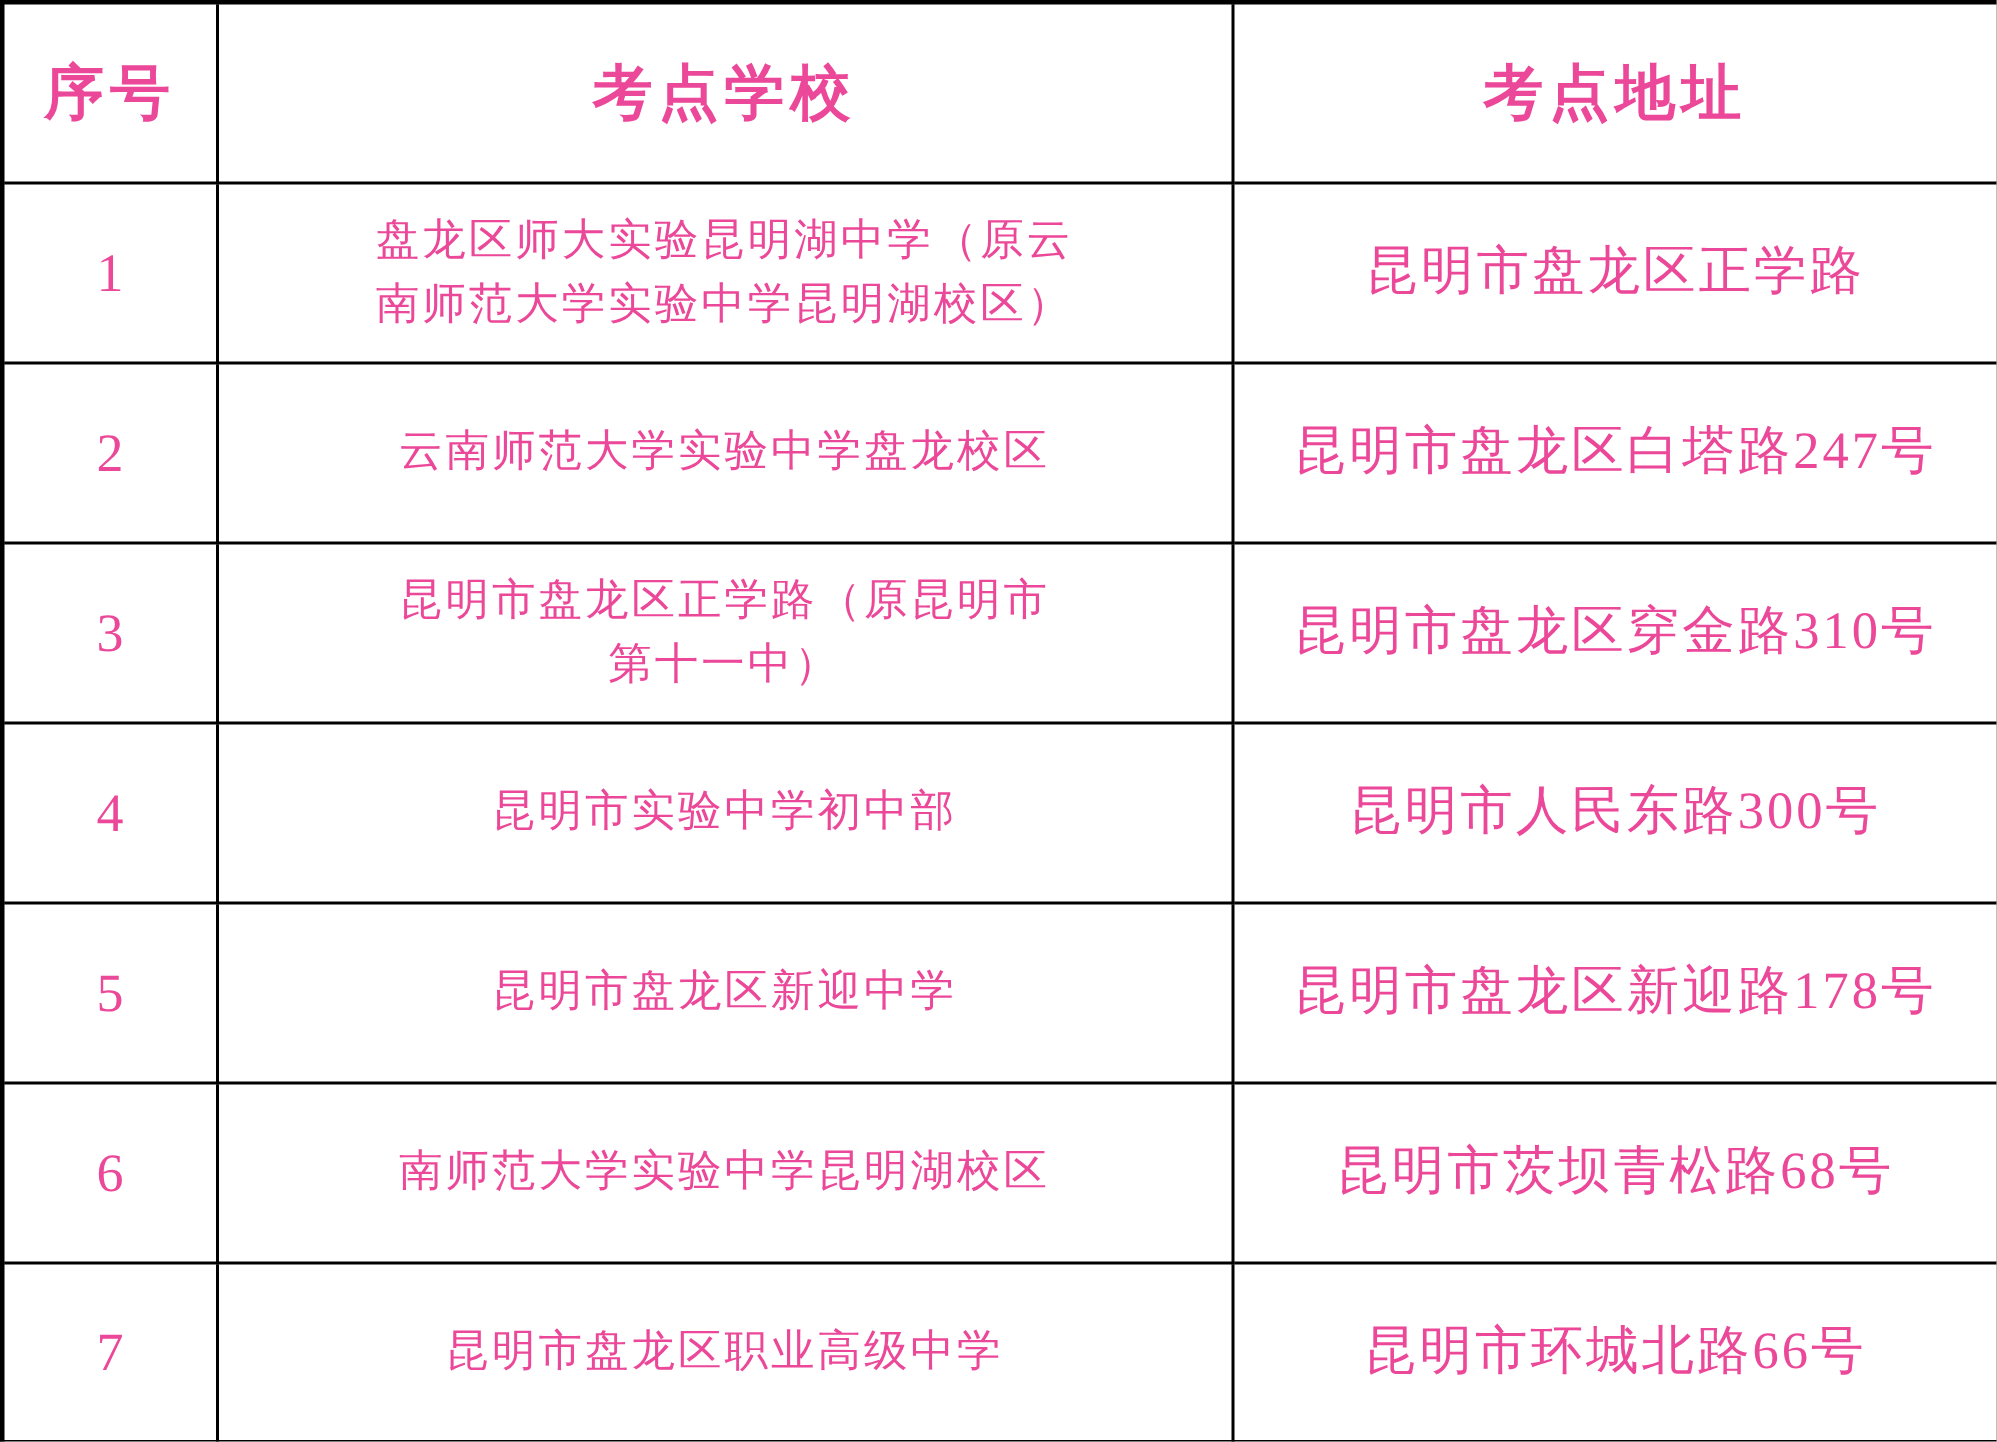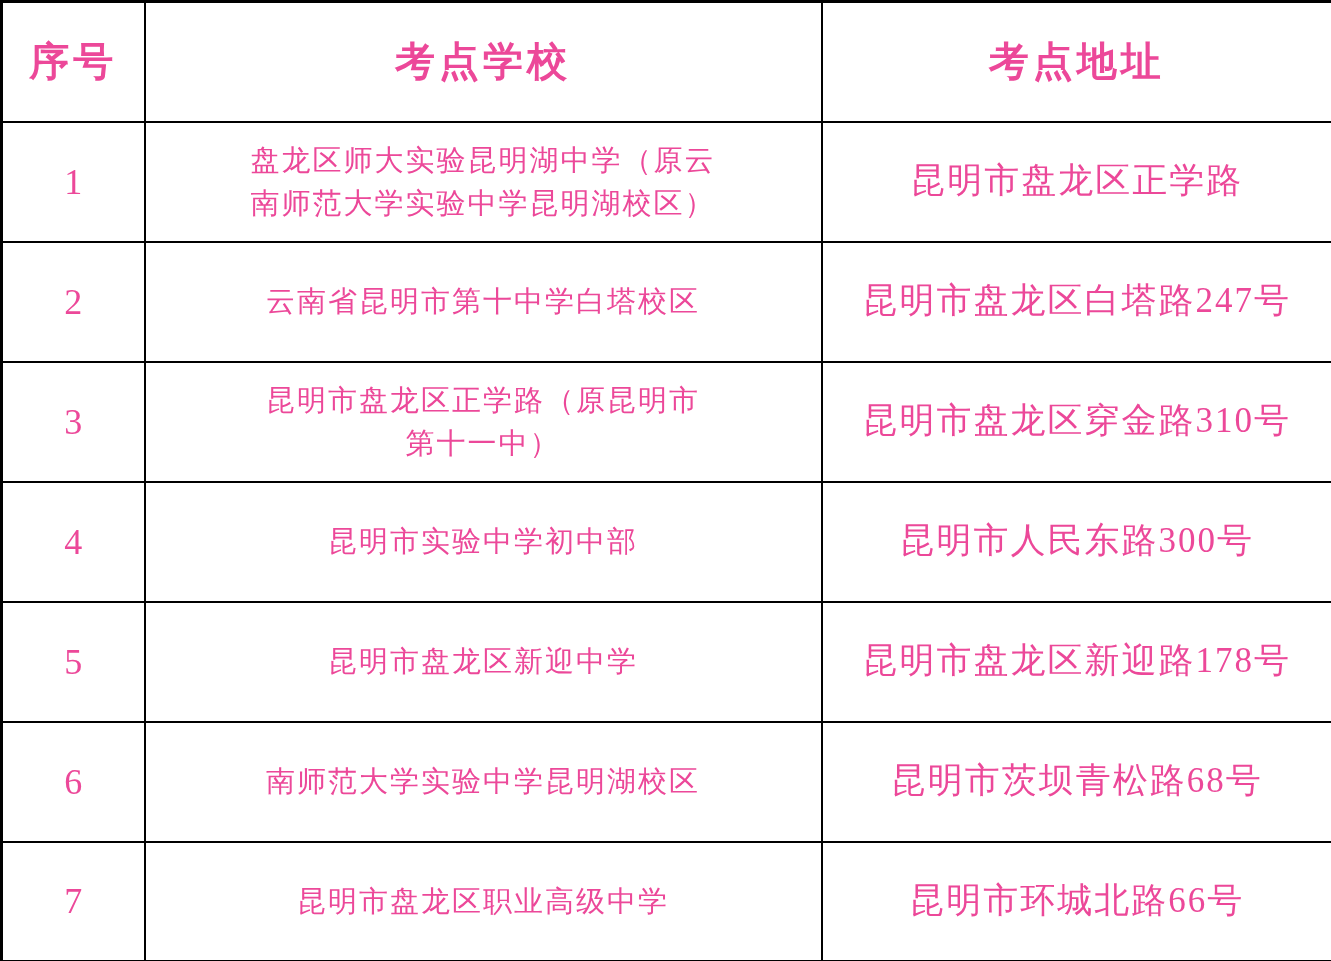--- a/index.html
+++ b/index.html
@@ -77,21 +77,21 @@
     </thead>
     <tbody>
       <tr>
         <td class="cell-index">1</td>
         <td class="cell-school">盘龙区师大实验昆明湖中学（原云
 南师范大学实验中学昆明湖校区）</td>
         <td class="cell-address">昆明市盘龙区正学路</td>
       </tr>
       <tr>
         <td class="cell-index">2</td>
-        <td class="cell-school">云南省昆明市第十中学白塔校区</td>
+        <td class="cell-school">云南师范大学实验中学盘龙校区</td>
         <td class="cell-address">昆明市盘龙区白塔路247号</td>
       </tr>
       <tr>
         <td class="cell-index">3</td>
         <td class="cell-school">昆明市盘龙区正学路（原昆明市
 第十一中）</td>
         <td class="cell-address">昆明市盘龙区穿金路310号</td>
       </tr>
       <tr>
         <td class="cell-index">4</td>

